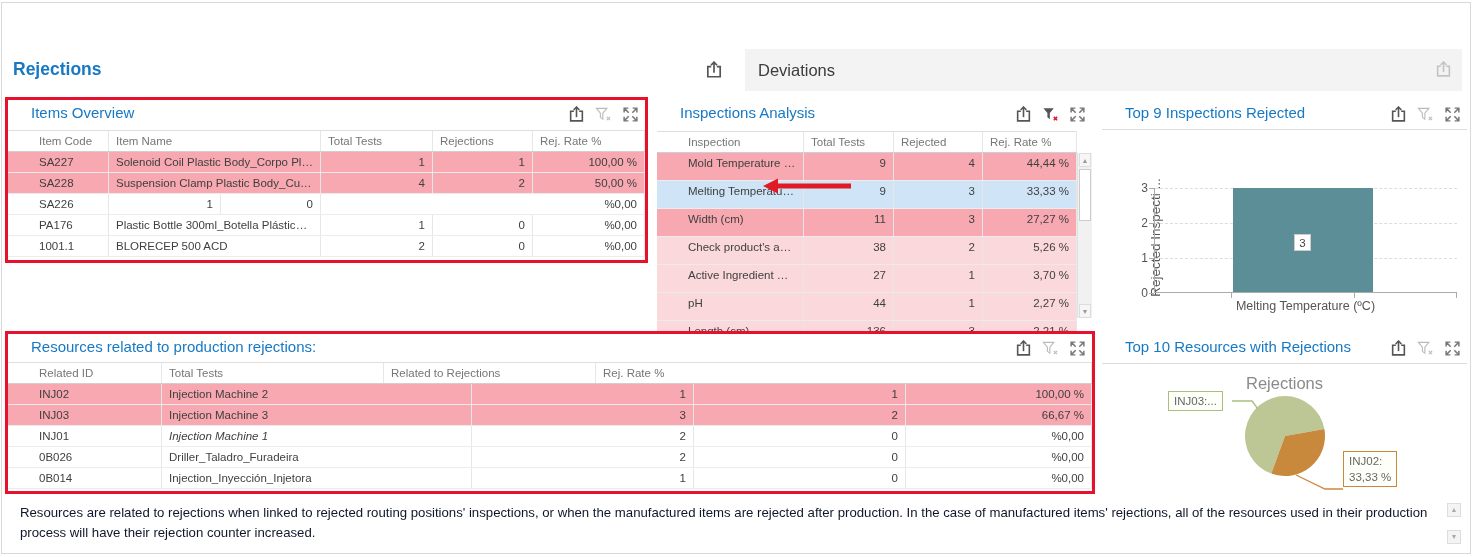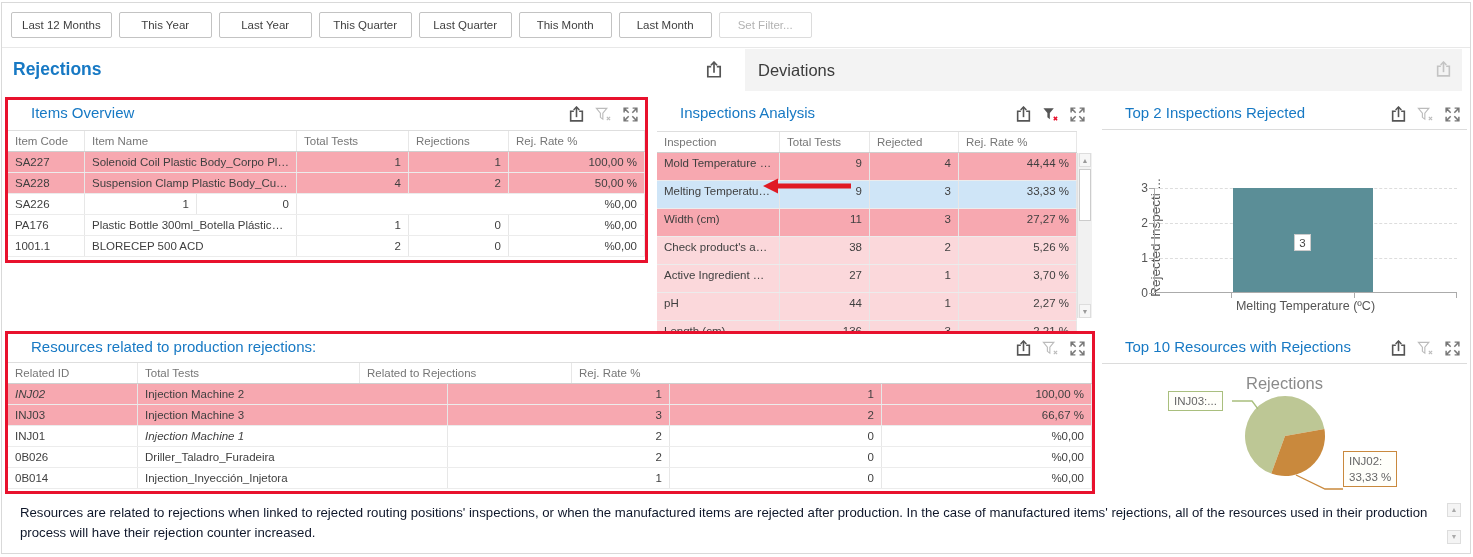--- a/index.html
+++ b/index.html
@@ -24,21 +24,21 @@
   .panel { position:absolute; background:#fff; }
   .red-outline { outline:3px solid #e8112d; }
   .panel-title { font-size:15px; color:#1779c4; }
   .panel-head { position:absolute; left:23px; right:6px; top:4px; height:24px; }
   .panel-icons { position:absolute; right:0; top:2px; display:flex; gap:10px; align-items:center; }
   .picon { width:17px; height:17px; display:block; cursor:pointer; }
   .chart-sep { position:absolute; left:0; right:0; top:29px; border-top:1px solid #dcdcdc; }
 
   
   .dtable { position:absolute; left:0; right:0; }
-  .trow { display:flex; height:21px; border-bottom:1px solid #ececec; background:#fff; }
+  .trow { display:flex; height:21px; border-bottom:1px solid #ececec; background:#fff;padding-left:24px; }
   .insp .trow { height:28px; }
   .trow.thead { height:22px; border-top:1px solid #dedede; border-bottom:1px solid #cfcfcf; color:#767676; }
   .trow.thead .tcell { color:#767676; }
   .tcell { font-size:11.5px; line-height:20px; padding:0 7px; color:#3f3f3f; white-space:nowrap; overflow:hidden; text-overflow:ellipsis; border-right:1px solid #e7e7e7; }
   .tcell:last-child { flex:1; }
   .trow.hl-pink { background:#f7a8b0; }
   .trow.hl-pinklight { background:#fbd8db; }
   .trow.hl-selected { background:#cfe5f7; }
 
   
@@ -71,30 +71,20 @@
 
   
   .footer-note { position:absolute; left:18px; top:500px; width:1412px; font-size:13.2px; color:#0f172a; line-height:19.5px; }
   .mini-scroll-btn { position:absolute; right:9px; width:14px; height:14px; background:#f4f4f4; border:1px solid #ddd; color:#aaa; font-size:7px; text-align:center; line-height:12px; cursor:pointer; }
 </style>
 </head>
 <body>
 
 <div class="app">
 
-  <div class="filter-bar">
-    <button class="fbtn">Last 12 Months</button>
-    <button class="fbtn">This Year</button>
-    <button class="fbtn">Last Year</button>
-    <button class="fbtn">This Quarter</button>
-    <button class="fbtn">Last Quarter</button>
-    <button class="fbtn">This Month</button>
-    <button class="fbtn">Last Month</button>
-    <button class="fbtn disabled">Set Filter...</button>
-  </div>
 
   <div class="tab-bar">
     <div class="tab-active-label">Rejections</div>
     <svg class="tab-export" viewBox="0 0 16 16" fill="none" stroke="currentColor" stroke-width="1.5">
       <path d="M5.5 5 H2.5 V14 H13.5 V5 H10.5"></path>
         <path d="M8 10.5 V1"></path>
         <path d="M5.3 3.8 L8 1 L10.7 3.8"></path>
     </svg>
     <div class="tab-inactive">
       <div class="tab-inactive-label">Deviations</div>
@@ -249,21 +239,21 @@
       <div class="vbtn down">▼</div>
     </div>
 
     <svg class="red-arrow" style="left:106px; top:78px;" width="88" height="16" viewBox="0 0 88 16">
       <path d="M0 8 L15 0.5 L15 5.5 L88 5.5 L88 10.5 L15 10.5 L15 15.5 Z" fill="#e01b24"></path>
     </svg>
   </div>
 
   <div class="panel" style="left:1100px; top:97px; width:365px; height:222px;">
     <div class="panel-head">
-      <span class="panel-title">Top 2 Inspections Rejected</span>
+      <span class="panel-title">Top 9 Inspections Rejected</span>
       <span class="panel-icons">
         <svg class="picon" viewBox="0 0 16 16" fill="none" stroke="#555" stroke-width="1.5">
             <path d="M5.5 5 H2.5 V14 H13.5 V5 H10.5"></path>
             <path d="M8 10.5 V1"></path>
             <path d="M5.3 3.8 L8 1 L10.7 3.8"></path>
           </svg>
         <svg class="picon" viewBox="0 0 18 16" fill="none" stroke="#bbb" stroke-width="1.2">
             <path d="M1.5 1.5 h11 l-4.2 5 v6.5 l-2.6-2 v-4.5 Z"></path>
             <path d="M12.5 10.5 l3.5 3.5 M16 10.5 l-3.5 3.5"></path>
           </svg>
@@ -317,21 +307,21 @@
       </span>
     </div>
     <div class="dtable" style="top:28px;">
         <div class="trow thead">
           <div class="tcell" style="width: 130px;">Related ID</div>
           <div class="tcell" style="width: 222px;">Total Tests</div>
           <div class="tcell" style="width: 212px;">Related to Rejections</div>
           <div class="tcell">Rej. Rate %</div>
         </div>
         <div class="trow hl-pink">
-          <div class="tcell" style="width: 130px; text-align: left; font-style: italic;">INJ02</div>
+          <div class="tcell" style="width: 130px; text-align: left;">INJ02</div>
           <div class="tcell" style="width: 310px; text-align: left;">Injection Machine 2</div>
           <div class="tcell" style="width: 222px; text-align: right;">1</div>
           <div class="tcell" style="width: 212px; text-align: right;">1</div>
           <div class="tcell" style="text-align: right;">100,00 %</div>
         </div>
         <div class="trow hl-pink">
           <div class="tcell" style="width: 130px; text-align: left;">INJ03</div>
           <div class="tcell" style="width: 310px; text-align: left;">Injection Machine 3</div>
           <div class="tcell" style="width: 222px; text-align: right;">3</div>
           <div class="tcell" style="width: 212px; text-align: right;">2</div>

